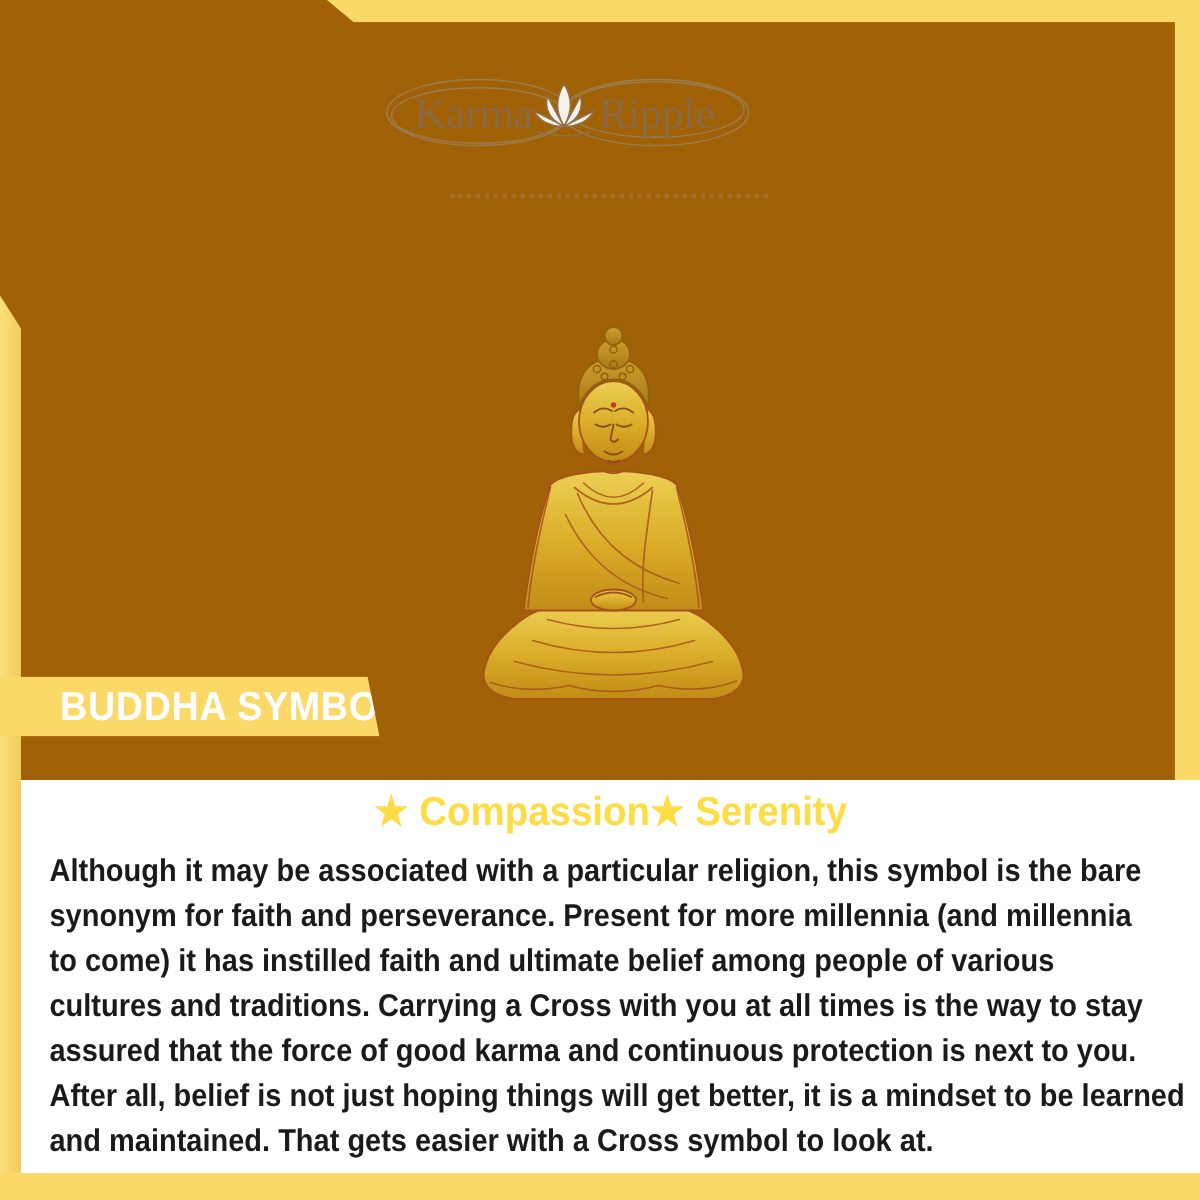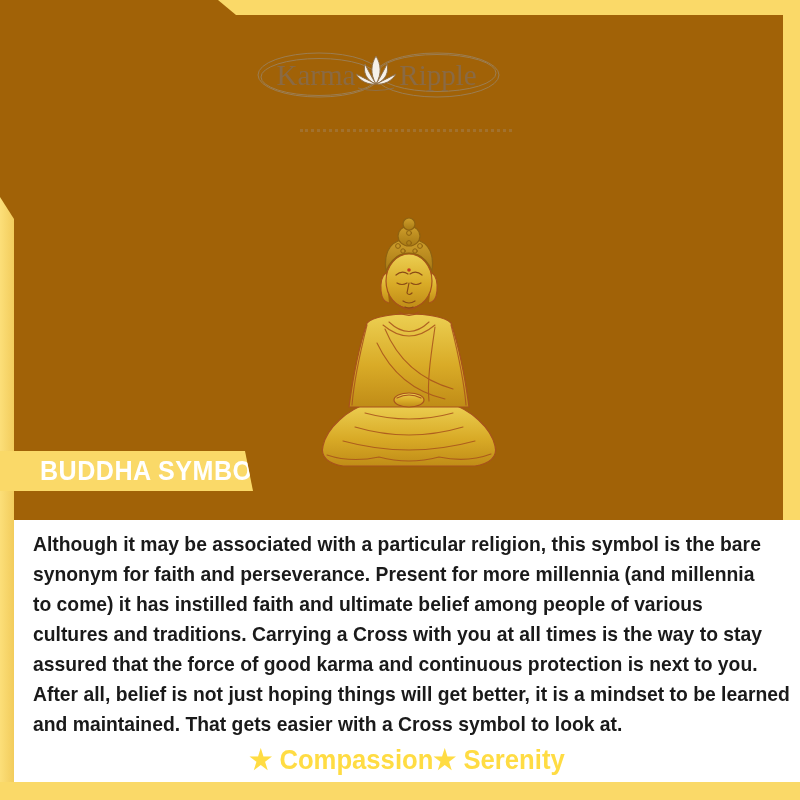--- a/index.html
+++ b/index.html
@@ -149,27 +149,27 @@
       <ellipse cx="106" cy="195" rx="15" ry="7" fill="url(#gold)"></ellipse>
       <path d="M94,193 Q106,187 118,193" fill="none"></path>
     </g>
   </svg>
 
   <div id="symbol-ribbon">
     <span class="ribbon-text">BUDDHA SYMBOL</span>
   </div>
 
   <div id="content-panel">
+    <div id="traits">
+      <span class="traits-text">★ Compassion★ Serenity</span>
+    </div>
     <div id="description">
       <div class="desc-line">Although it may be associated with a particular religion, this symbol is the bare</div>
       <div class="desc-line">synonym for faith and perseverance. Present for more millennia (and millennia</div>
       <div class="desc-line">to come) it has instilled faith and ultimate belief among people of various</div>
       <div class="desc-line">cultures and traditions. Carrying a Cross with you at all times is the way to stay</div>
       <div class="desc-line">assured that the force of good karma and continuous protection is next to you.</div>
       <div class="desc-line">After all, belief is not just hoping things will get better, it is a mindset to be learned</div>
       <div class="desc-line">and maintained. That gets easier with a Cross symbol to look at.</div>
     </div>
-    <div id="traits">
-      <span class="traits-text">★ Compassion★ Serenity</span>
-    </div>
   </div>
 
 </div>
 
 </body></html>

